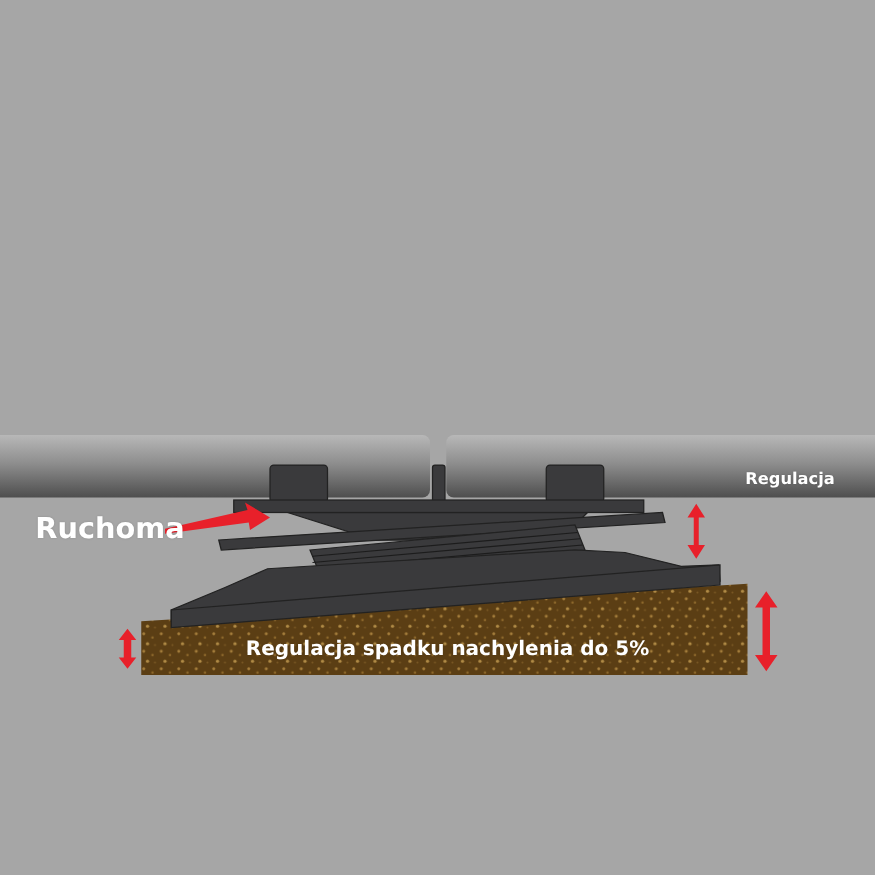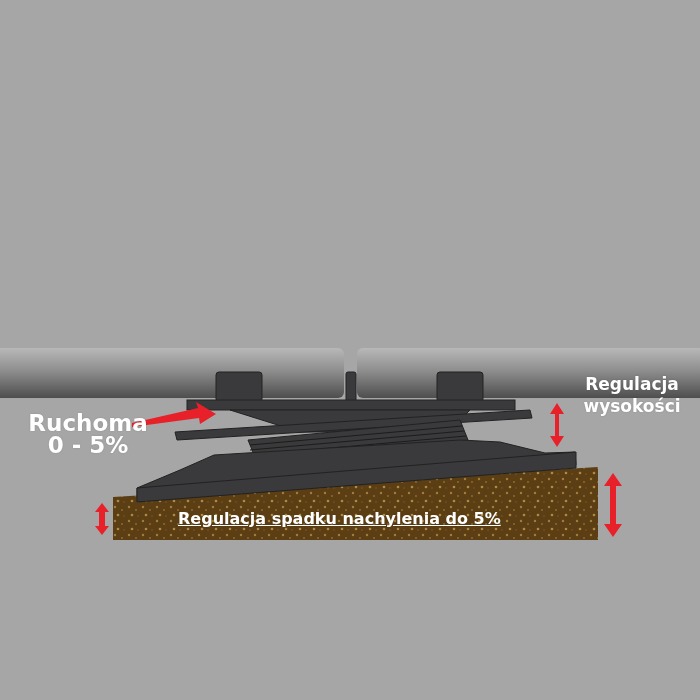--- a/index.html
+++ b/index.html
@@ -1,21 +1,21 @@
 <!DOCTYPE html>
 <html><head>
 <meta charset="utf-8">
 <style>
   html, body { margin:0; padding:0; }
   body { width:700px; height:700px; background:#a6a6a6; position:relative; overflow:hidden; font-family:"DejaVu Sans","Liberation Sans",sans-serif; }
   #scene { position:absolute; left:0; top:0; width:700px; height:700px; }
   .label { position:absolute; color:#ffffff; font-weight:bold; text-align:center; line-height:22px; font-size:23px; text-shadow:0 0 2px rgba(0,0,0,0.15); }
   #label-flex { left:18px; top:412px; width:140px; }
-  #label-height { left:572px; top:373px; width:120px; font-size:17px; }
-  #label-slope { left:178px; top:508px; width:360px; font-size:16px; text-align:left; white-space:nowrap;text-decoration:underline; }
+  #label-height { left:572px; top:373px; width:120px; font-size:13px; }
+  #label-slope { left:178px; top:508px; width:360px; font-size:16px; text-align:center; white-space:nowrap; }
 </style>
 </head>
 <body>
 
 <svg id="scene" width="700" height="700" viewBox="0 0 700 700" xmlns="http://www.w3.org/2000/svg">
   <defs>
     <linearGradient id="tileGrad" x1="0" y1="0" x2="0" y2="1">
       <stop offset="0" stop-color="#b8b8b8"></stop>
       <stop offset="0.45" stop-color="#8e8e8e"></stop>
       <stop offset="1" stop-color="#4e4e4e"></stop>
@@ -71,21 +71,19 @@
     </g>
 
     <g>
       <polygon points="102,503 109,512 105,512 105,526 109,526 102,535 95,526 99,526 99,512 95,512"></polygon>
     </g>
   </g>
 </svg>
 
 <div id="label-flex" class="label">
   <div>Ruchoma</div>
-  <div>0 - 5%</div>
 </div>
 
 <div id="label-height" class="label">
   <div>Regulacja</div>
-  <div>wysokości</div>
 </div>
 
 <div id="label-slope" class="label">Regulacja spadku nachylenia do 5%</div>
 
 </body></html>

